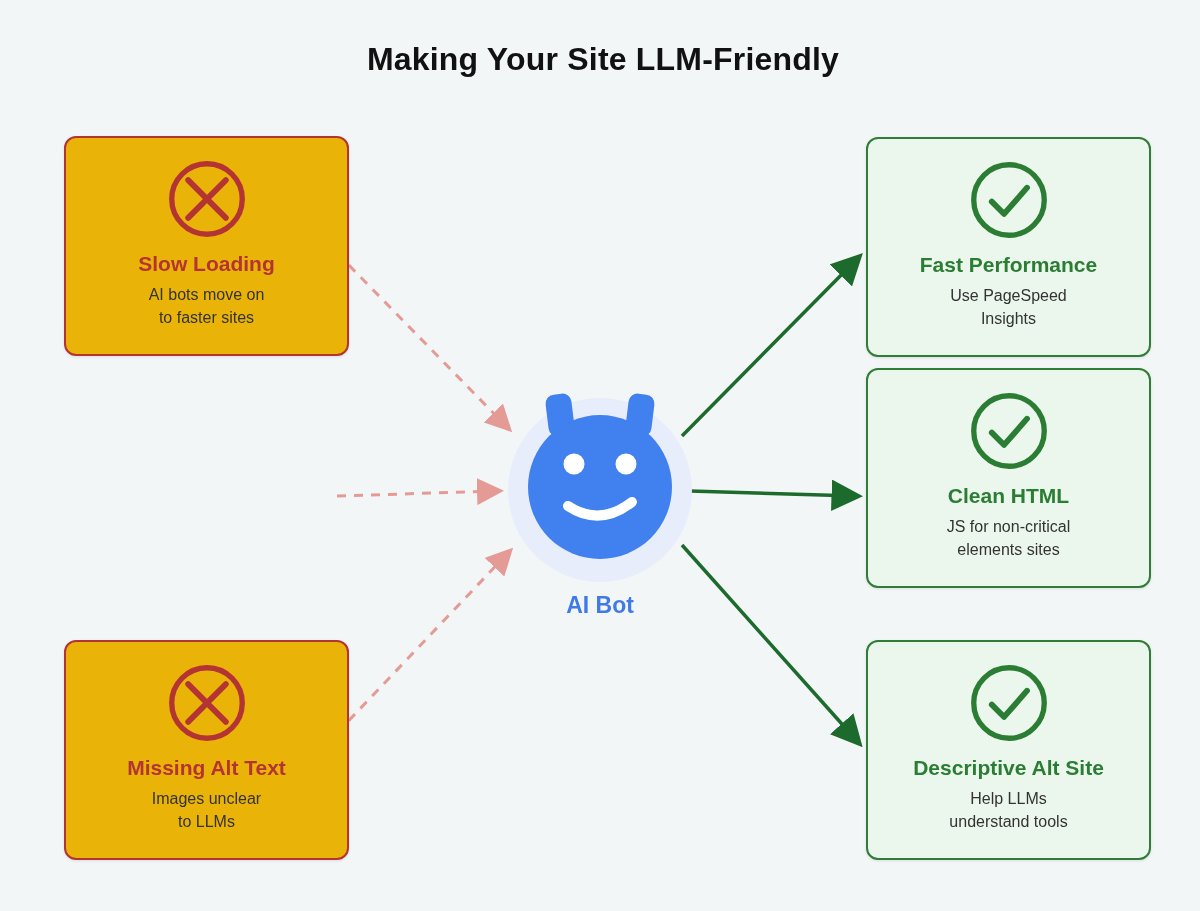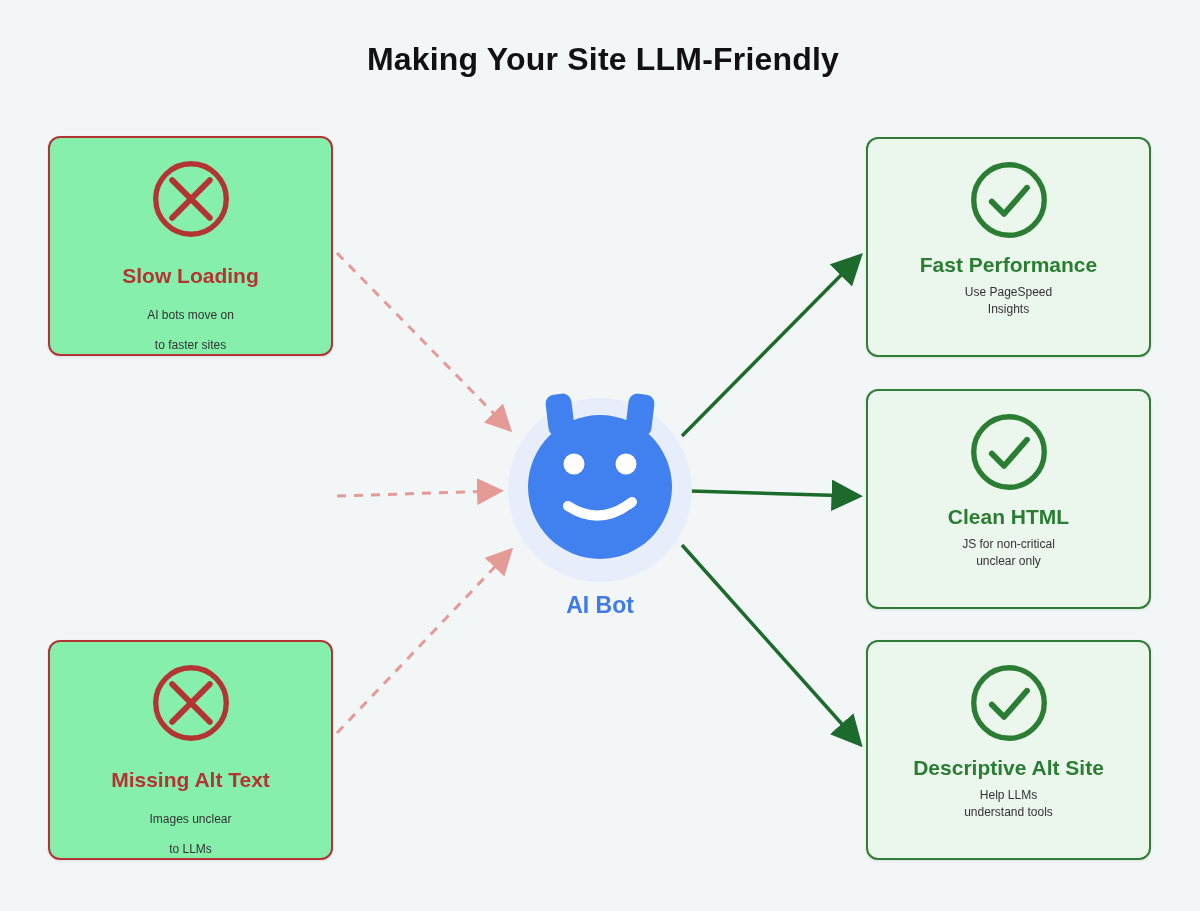--- a/index.html
+++ b/index.html
@@ -37,33 +37,33 @@
     width: 285px;
     height: 220px;
     border-radius: 12px;
     border: 2.5px solid;
     box-sizing: border-box;
     display: flex;
     flex-direction: column;
     align-items: center;
     box-shadow: 0 1px 3px rgba(0,0,0,0.10);
   }
-  .problem  { left: 48px;  background: #86efac; border-color: #b43434; justify-content: space-between; }
+  .problem  { left: 64px;  background: #eab308; border-color: #b43434; }
   .solution { left: 866px; background: #ebf6ec; border-color: #2f7d36; }
   .card .badge { width: 82px; height: 82px; margin-top: 20px; }
   .card-title {
     font-size: 21px;
     font-weight: 700;
     margin-top: 12px;
     margin-bottom: 7px;
   }
   .problem  .card-title { color: #b43434; }
   .solution .card-title { color: #2a7d33; }
   .card-line {
-    font-size: 12px;
+    font-size: 16px;
     color: #333;
     line-height: 1.45;
   }
   .bot-figure {
     position: absolute;
     left: 500px;
     top: 386px;
     width: 200px;
     height: 210px;
   }
@@ -126,28 +126,28 @@
   <div class="card problem" style="top:640px">
     <svg class="badge" viewBox="0 0 100 100">
       <circle cx="50" cy="50" r="43" fill="none" stroke="#b43434" stroke-width="6.5"></circle>
       <path d="M27 27 L73 73 M73 27 L27 73" stroke="#b43434" stroke-width="7" stroke-linecap="round"></path>
     </svg>
     <div class="card-title">Missing Alt Text</div>
     <div class="card-line">Images unclear</div>
     <div class="card-line">to LLMs</div>
   </div>
 
-  <div class="card solution" style="top:389px">
+  <div class="card solution" style="top:368px">
     <svg class="badge" viewBox="0 0 100 100">
       <circle cx="50" cy="50" r="43" fill="none" stroke="#2a7d33" stroke-width="6.5"></circle>
       <path d="M29 52 L44 67 L72 35" fill="none" stroke="#2a7d33" stroke-width="7" stroke-linecap="round" stroke-linejoin="round"></path>
     </svg>
     <div class="card-title">Clean HTML</div>
     <div class="card-line">JS for non-critical</div>
-    <div class="card-line">unclear only</div>
+    <div class="card-line">elements sites</div>
   </div>
 
   <div class="card solution" style="top:640px">
     <svg class="badge" viewBox="0 0 100 100">
       <circle cx="50" cy="50" r="43" fill="none" stroke="#2a7d33" stroke-width="6.5"></circle>
       <path d="M29 52 L44 67 L72 35" fill="none" stroke="#2a7d33" stroke-width="7" stroke-linecap="round" stroke-linejoin="round"></path>
     </svg>
     <div class="card-title">Descriptive Alt Site</div>
     <div class="card-line">Help LLMs</div>
     <div class="card-line">understand tools</div>

